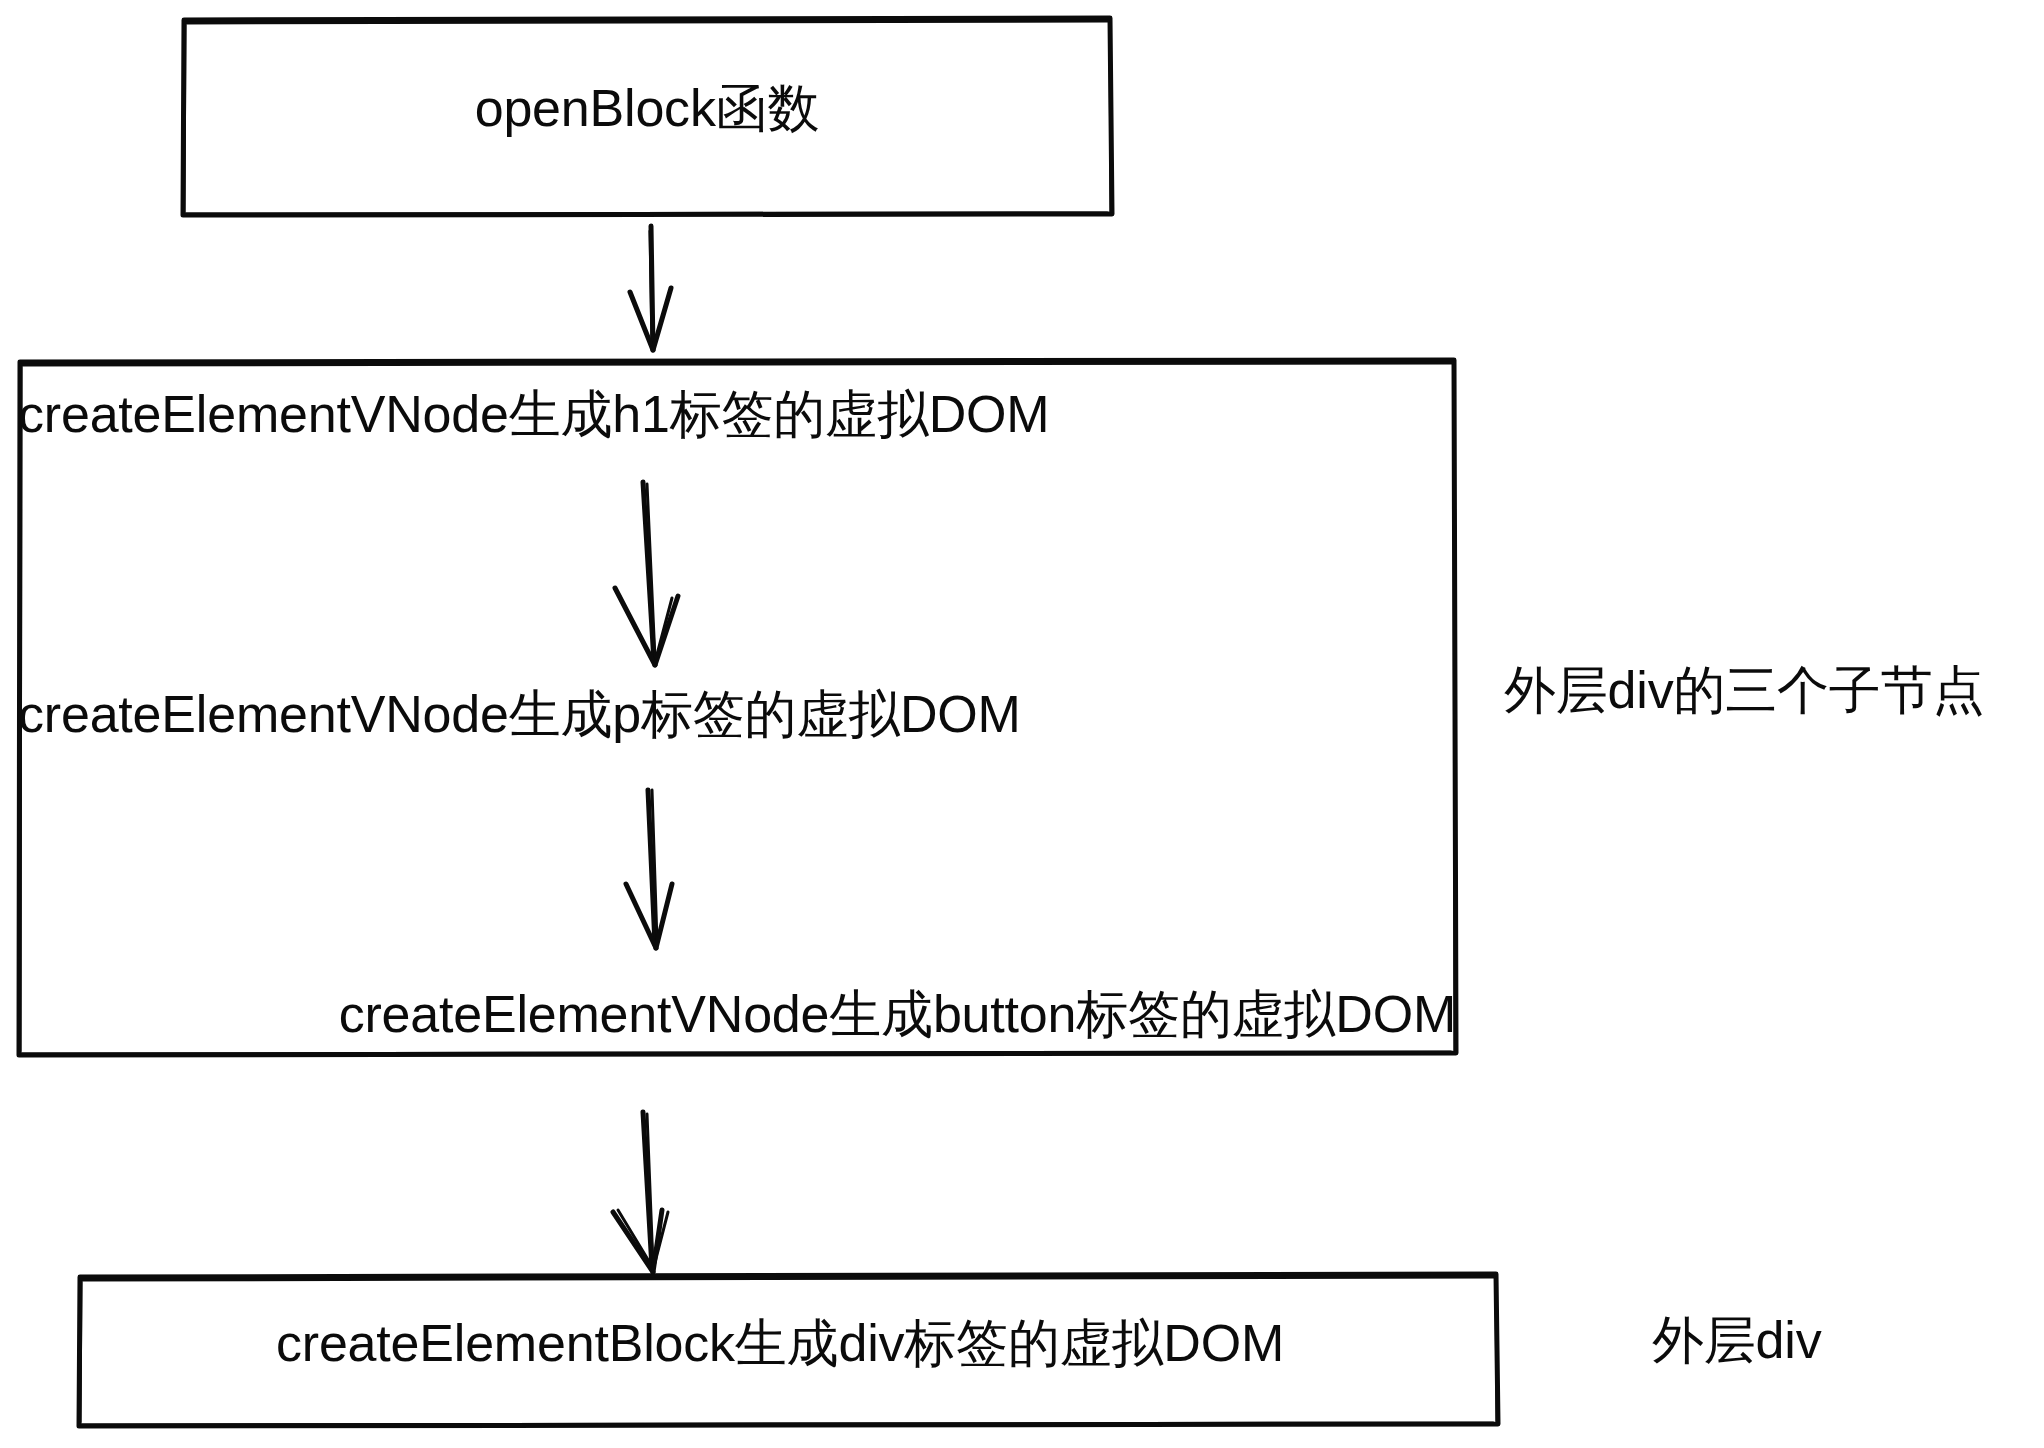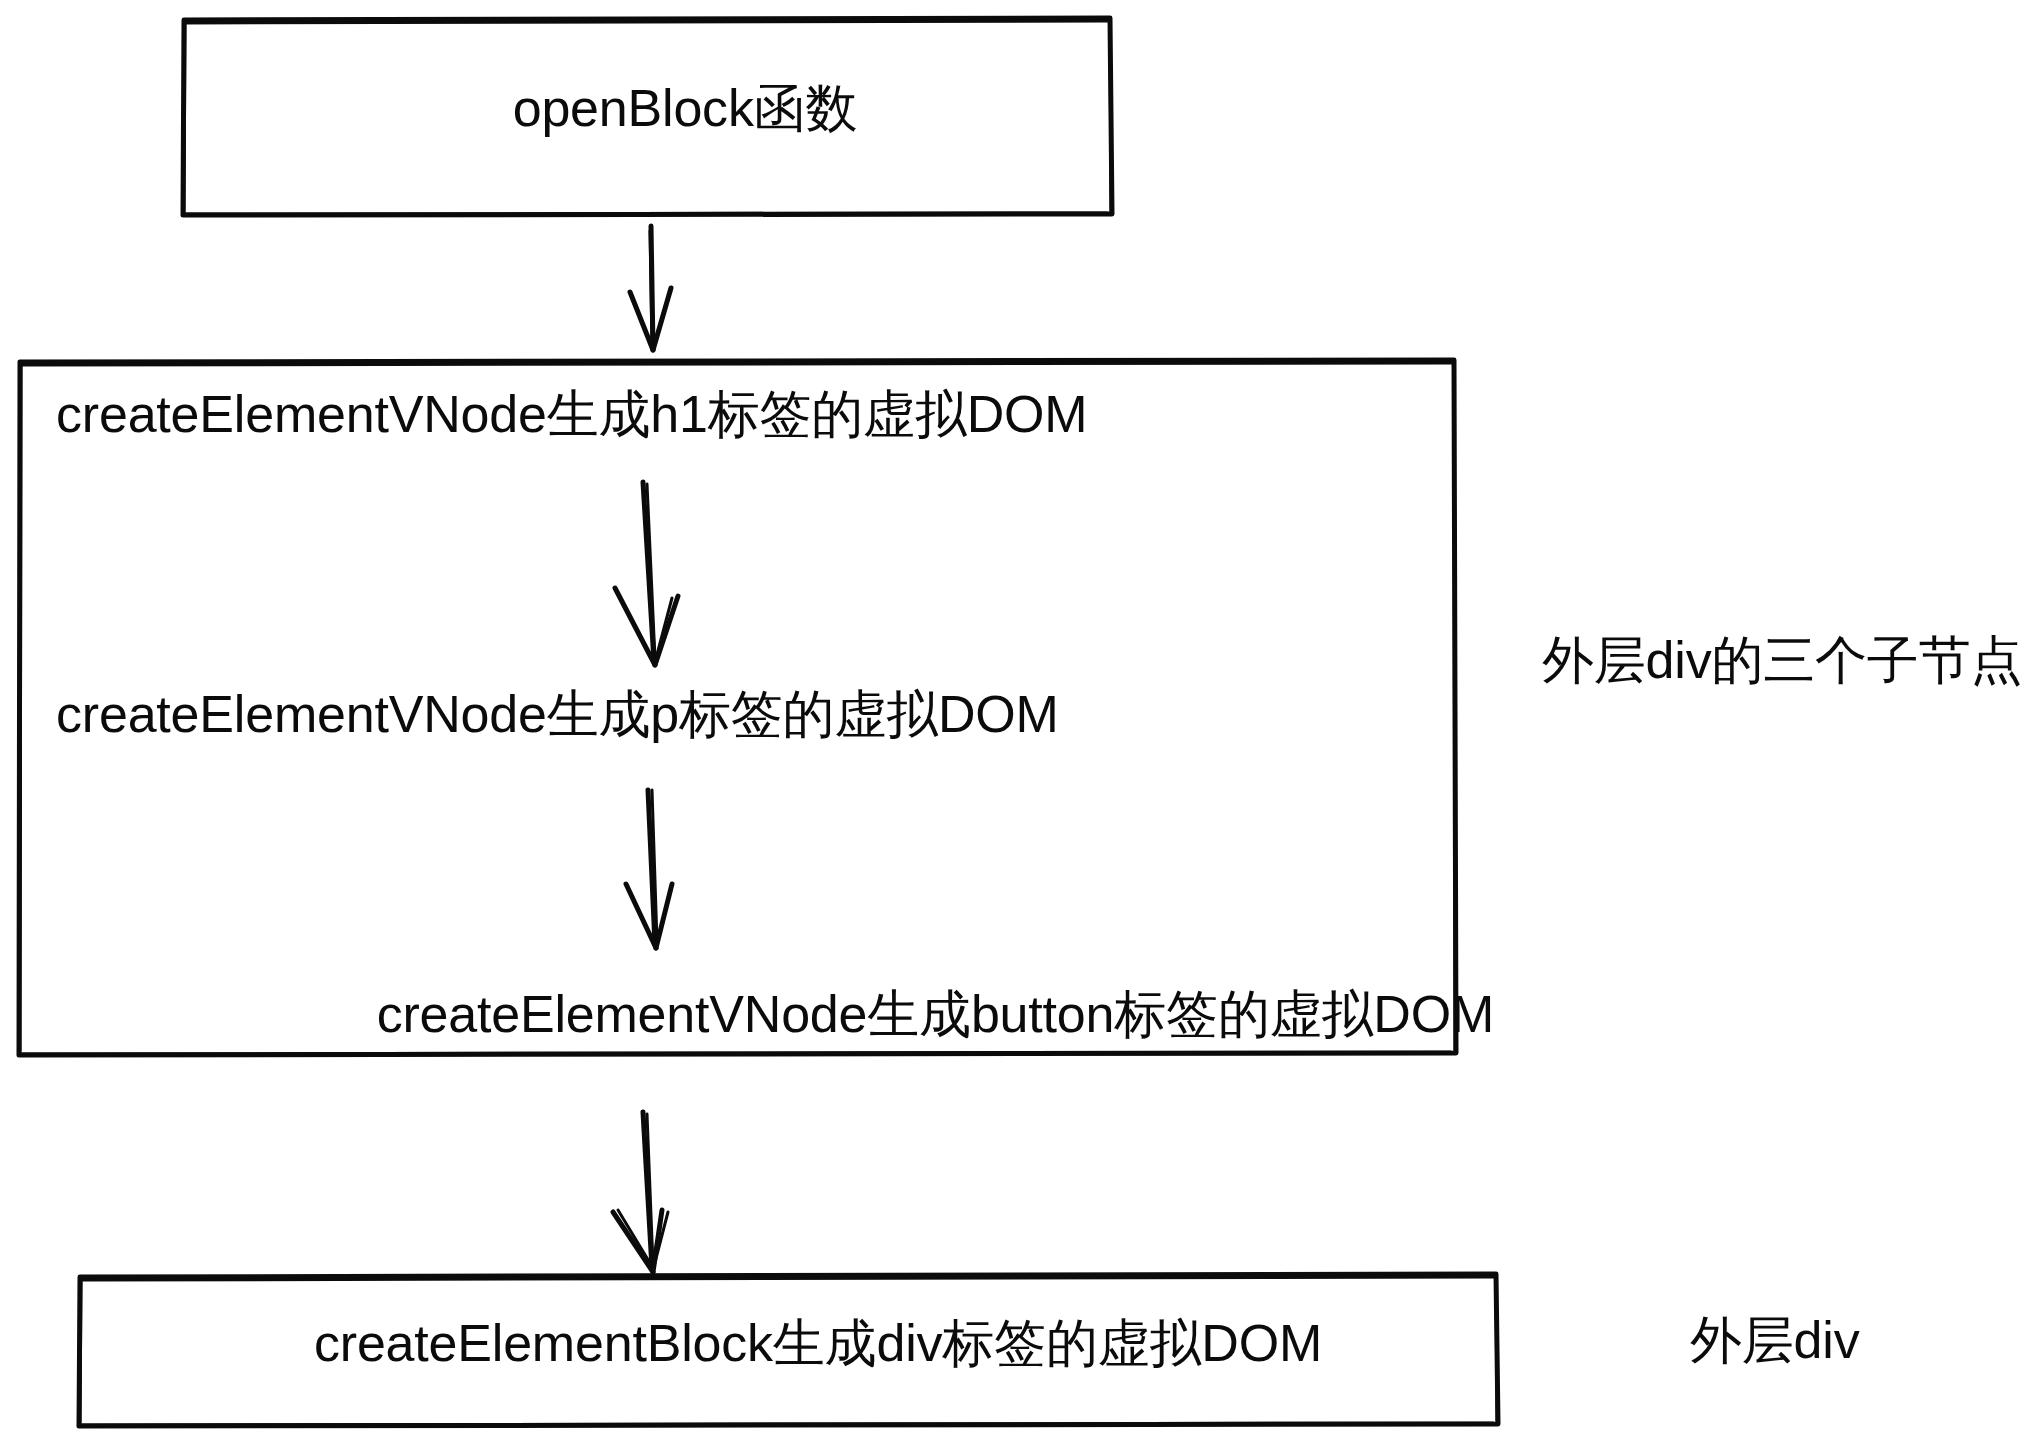--- a/index.html
+++ b/index.html
@@ -24,21 +24,20 @@
     width: 2044px;
     height: 1448px;
     pointer-events: none;
   }
   .node-text {
     position: absolute;
     color: #0b0b0b;
     white-space: nowrap;
     line-height: 1.1;
     letter-spacing: -0.2px;
-    padding-left: 38px;
   }
 
   
   #box-openblock-label {
     left: 182px;
     top: 80px;
     width: 930px;
     text-align: center;
     font-size: 52px;
   }
@@ -71,21 +70,21 @@
     left: 70px;
     top: 1315px;
     width: 1420px;
     text-align: center;
     font-size: 52px;
   }
 
   
   #annotation-children {
     left: 1504px;
-    top: 632px;
+    top: 662px;
     font-size: 52px;
   }
   #annotation-outer-div {
     left: 1652px;
     top: 1312px;
     font-size: 52px;
   }
 </style>
 </head>
 <body>

